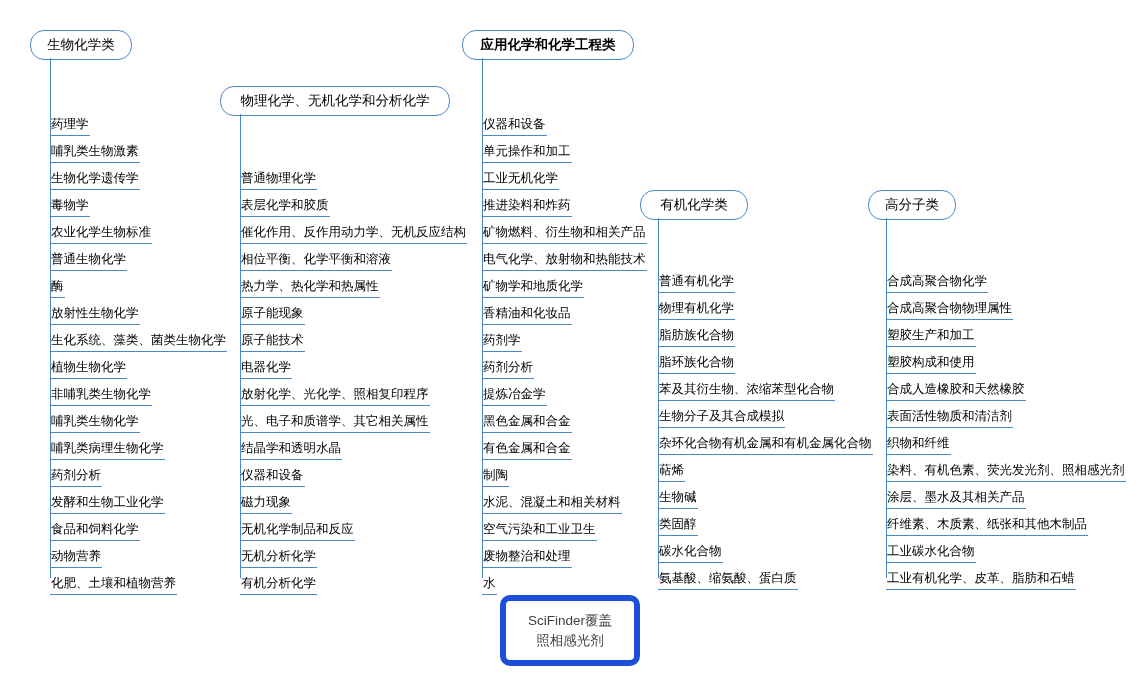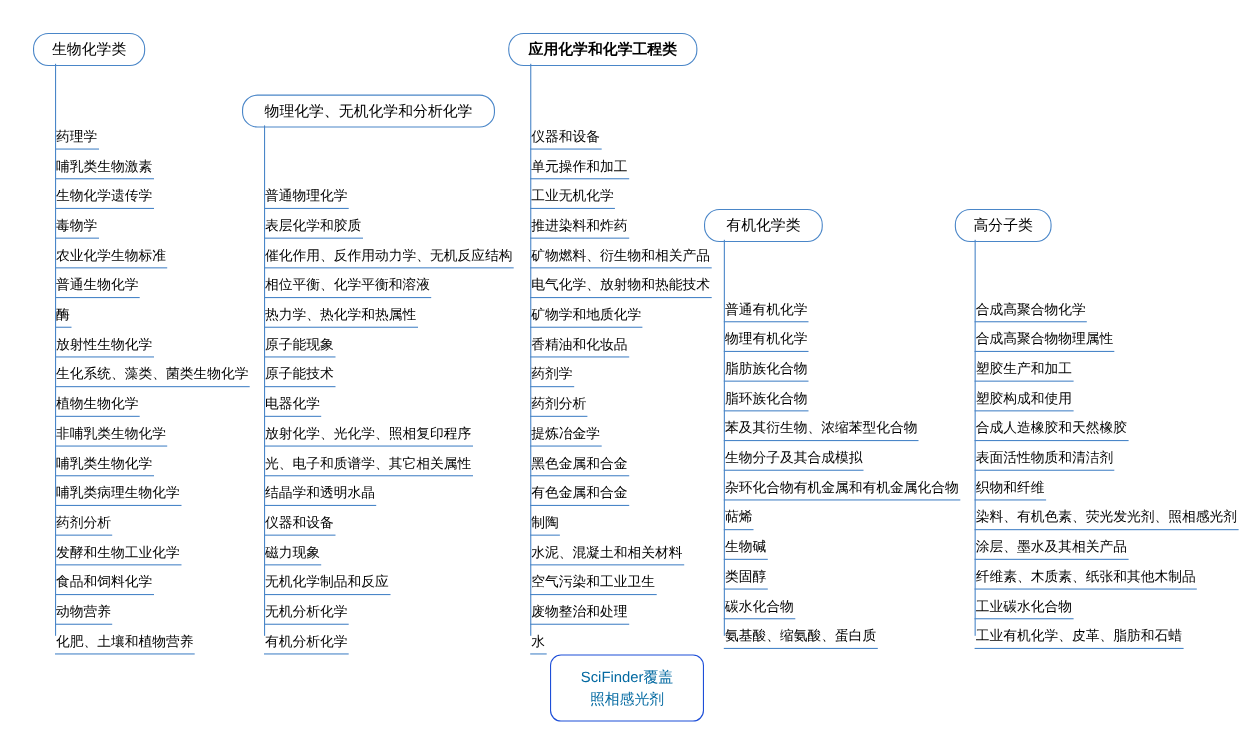--- a/index.html
+++ b/index.html
@@ -50,29 +50,29 @@
     align-items: flex-start;
     white-space: nowrap;
   }
   .item span.txt {
     display: inline-block;
     border-bottom: 1px solid #4a86c8;
     padding: 0 1px 4px 1px;
   }
   .center-box {
     position: absolute;
-    border: 1px solid #1d4ed8;
+    border: 6px solid #1d4ed8;
     border-radius: 10px;
     background: #ffffff;
     font-size: 13.5px;
     line-height: 1.45;
     text-align: center;
     padding: 10px 14px;
     box-sizing: border-box;
-    color: #0369a1;
+    color: #404040;
   }
   .connector {
     position: absolute;
     border-left: 1px solid #4a86c8;
   }
 </style>
 </head>
 <body>
 
 <div id="canvas">

